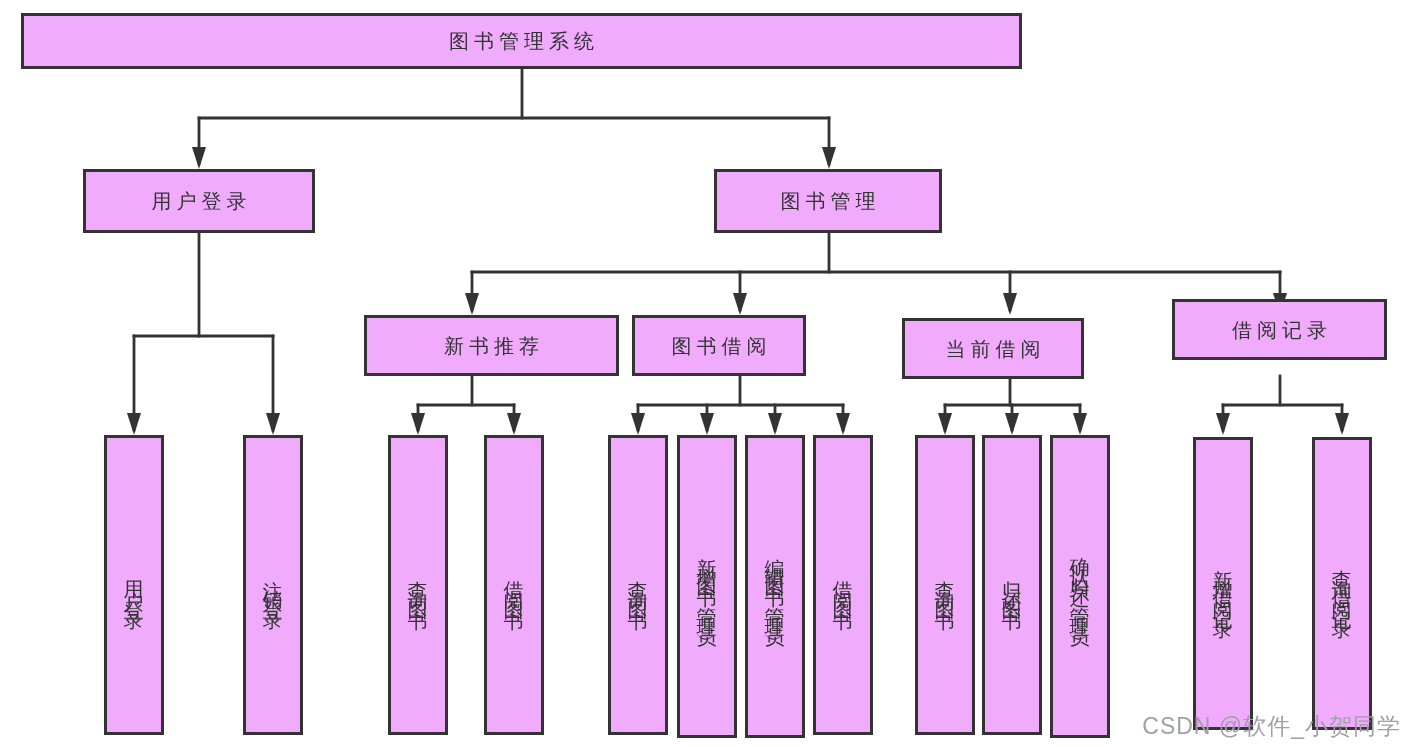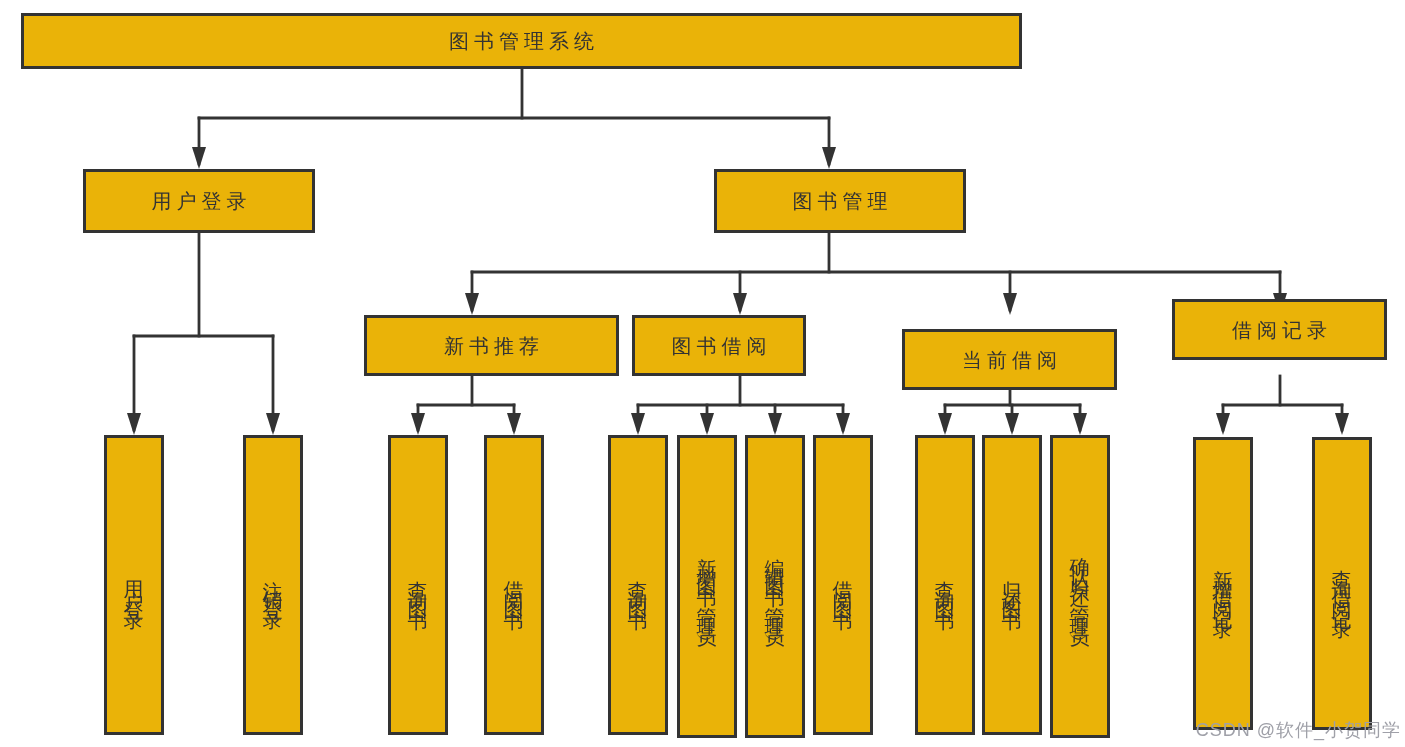--- a/index.html
+++ b/index.html
@@ -2,33 +2,33 @@
 <html><head>
 <meta charset="utf-8">
 <style>
   html,body{margin:0;padding:0;background:#ffffff;}
   .stage{
     position:relative;width:1405px;height:747px;background:#ffffff;
     font-family:"Liberation Sans",sans-serif;overflow:hidden;
   }
   .wires{position:absolute;left:0;top:0;}
   .node{
-    position:absolute;box-sizing:border-box;background:#eab308;
+    position:absolute;box-sizing:border-box;background:#f0abfc;
     border:3px solid #333333;color:#333333;
     display:flex;align-items:center;justify-content:center;
     text-align:center;line-height:1;
   }
   .h{font-size:20px;letter-spacing:5px;text-indent:5px;}
   .v{
     writing-mode:vertical-lr;text-orientation:mixed;
     font-size:20px;letter-spacing:10px;
   }
   .watermark{
     position:absolute;right:4px;bottom:5px;
-    font-size:18px;color:#9fa0a8;letter-spacing:1px;white-space:nowrap;
+    font-size:23px;color:#9fa0a8;letter-spacing:1px;white-space:nowrap;
   }
 </style>
 </head>
 <body>
 
 <div class="stage">
 
   <svg class="wires" width="1405" height="747" viewBox="0 0 1405 747">
     <g stroke="#333333" stroke-width="2.8" stroke-linecap="square" fill="none">
 
@@ -91,25 +91,25 @@
       <polygon points="1005,413 1019,413 1012,435"></polygon>
       <polygon points="1073,413 1087,413 1080,435"></polygon>
       <polygon points="1216,413 1230,413 1223,435"></polygon>
       <polygon points="1335,413 1349,413 1342,435"></polygon>
     </g>
   </svg>
 
   <div class="node h" style="left:21px;top:13px;width:1001px;height:56px">图书管理系统</div>
 
   <div class="node h" style="left:83px;top:169px;width:232px;height:64px">用户登录</div>
-  <div class="node h" style="left:714px;top:169px;width:252px;height:64px">图书管理</div>
+  <div class="node h" style="left:714px;top:169px;width:228px;height:64px">图书管理</div>
 
   <div class="node h" style="left:364px;top:315px;width:255px;height:61px">新书推荐</div>
   <div class="node h" style="left:632px;top:315px;width:174px;height:61px">图书借阅</div>
-  <div class="node h" style="left:902px;top:329px;width:215px;height:61px">当前借阅</div>
+  <div class="node h" style="left:902px;top:318px;width:182px;height:61px">当前借阅</div>
   <div class="node h" style="left:1172px;top:299px;width:215px;height:61px">借阅记录</div>
 
   <div class="node v" style="left:104px;top:435px;width:60px;height:300px">用户登录</div>
   <div class="node v" style="left:243px;top:435px;width:60px;height:300px">注销登录</div>
 
   <div class="node v" style="left:388px;top:435px;width:60px;height:300px">查询图书</div>
   <div class="node v" style="left:484px;top:435px;width:60px;height:300px">借阅图书</div>
 
   <div class="node v" style="left:608px;top:435px;width:60px;height:300px">查询图书</div>
   <div class="node v" style="left:677px;top:435px;width:60px;height:303px">新增图书（管理员）</div>

